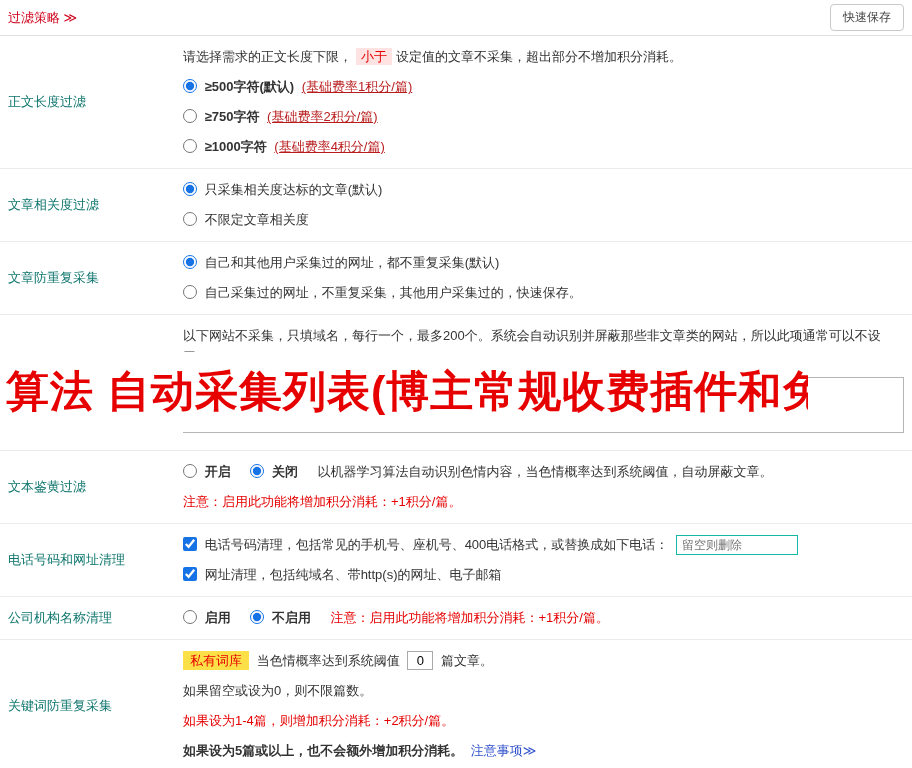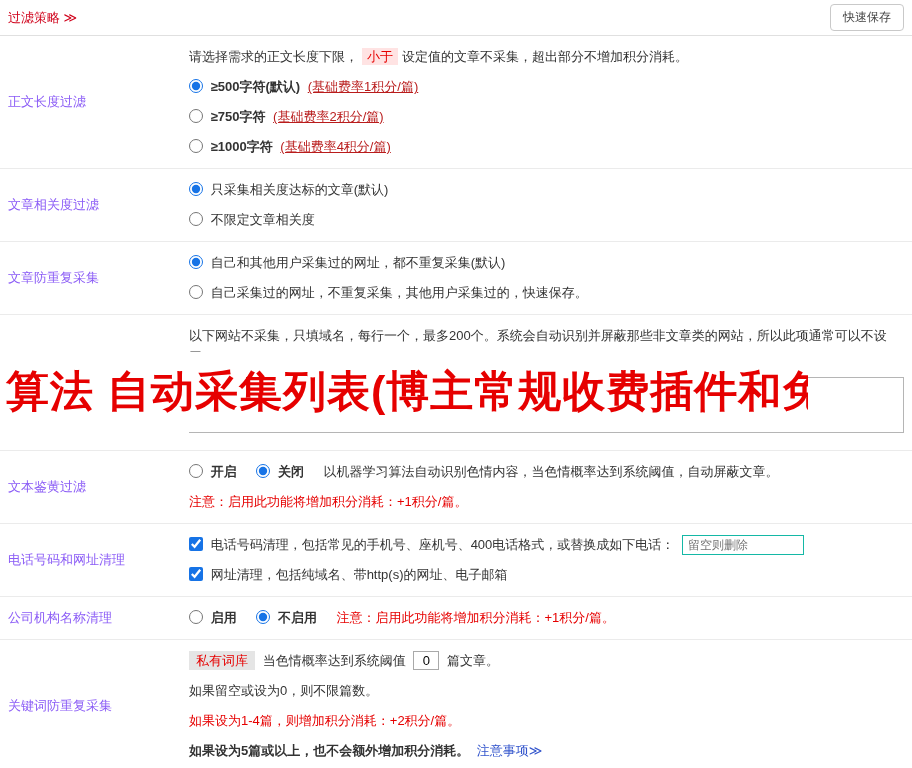--- a/index.html
+++ b/index.html
@@ -14,29 +14,29 @@
     padding: 0 8px; border-bottom: 1px solid #e0e0e0;
   }
   .topbar-title { color: #d0021b; font-size: 13px; }
   .save-btn {
     font-size: 12px; padding: 4px 12px; border: 1px solid #c9c9c9; border-radius: 4px;
     background: #fff; color: #444; cursor: pointer;
   }
   .row { display: flex; border-bottom: 1px solid #ebebeb; }
   .label-cell {
     width: 175px; min-width: 175px; padding: 8px 8px; display: flex; align-items: center;
-    color: #8b5cf6;
+    color: #0f766e;
     text-align: right;
   }
-  .content-cell { flex: 1; padding: 6px 8px; margin-left: 6px; }
+  .content-cell { flex: 1; padding: 6px 8px; }
   .line { padding: 4px 0; line-height: 22px; }
   .red { color: #e60000; }
   .red-u { color: #b91c1c; text-decoration: underline; }
   .hl { color: #e60000; background: #ffe3e3; padding: 1px 5px; margin: 0 4px; }
-  .tag { color: #e60000; background: #e5e5e5; padding: 2px 7px; margin-right: 4px; }
+  .tag { color: #e60000; background: #fde047; padding: 2px 7px; margin-right: 4px; }
   .link { color: #3355cc; cursor: pointer; }
   .sp { margin-right: 4px; font-weight: bold; }
   input[type=radio], input[type=checkbox] {
     accent-color: #1673e6; width: 14px; height: 14px;
     margin-right: 4px; vertical-align: -2px;
   }
   .opt-label { margin-right: 16px; font-weight: bold; }
   textarea {
     width: 100%; height: 56px; border: 1px solid #b5b5b5; resize: none;
     font-family: "Liberation Sans", "DejaVu Sans", sans-serif;

